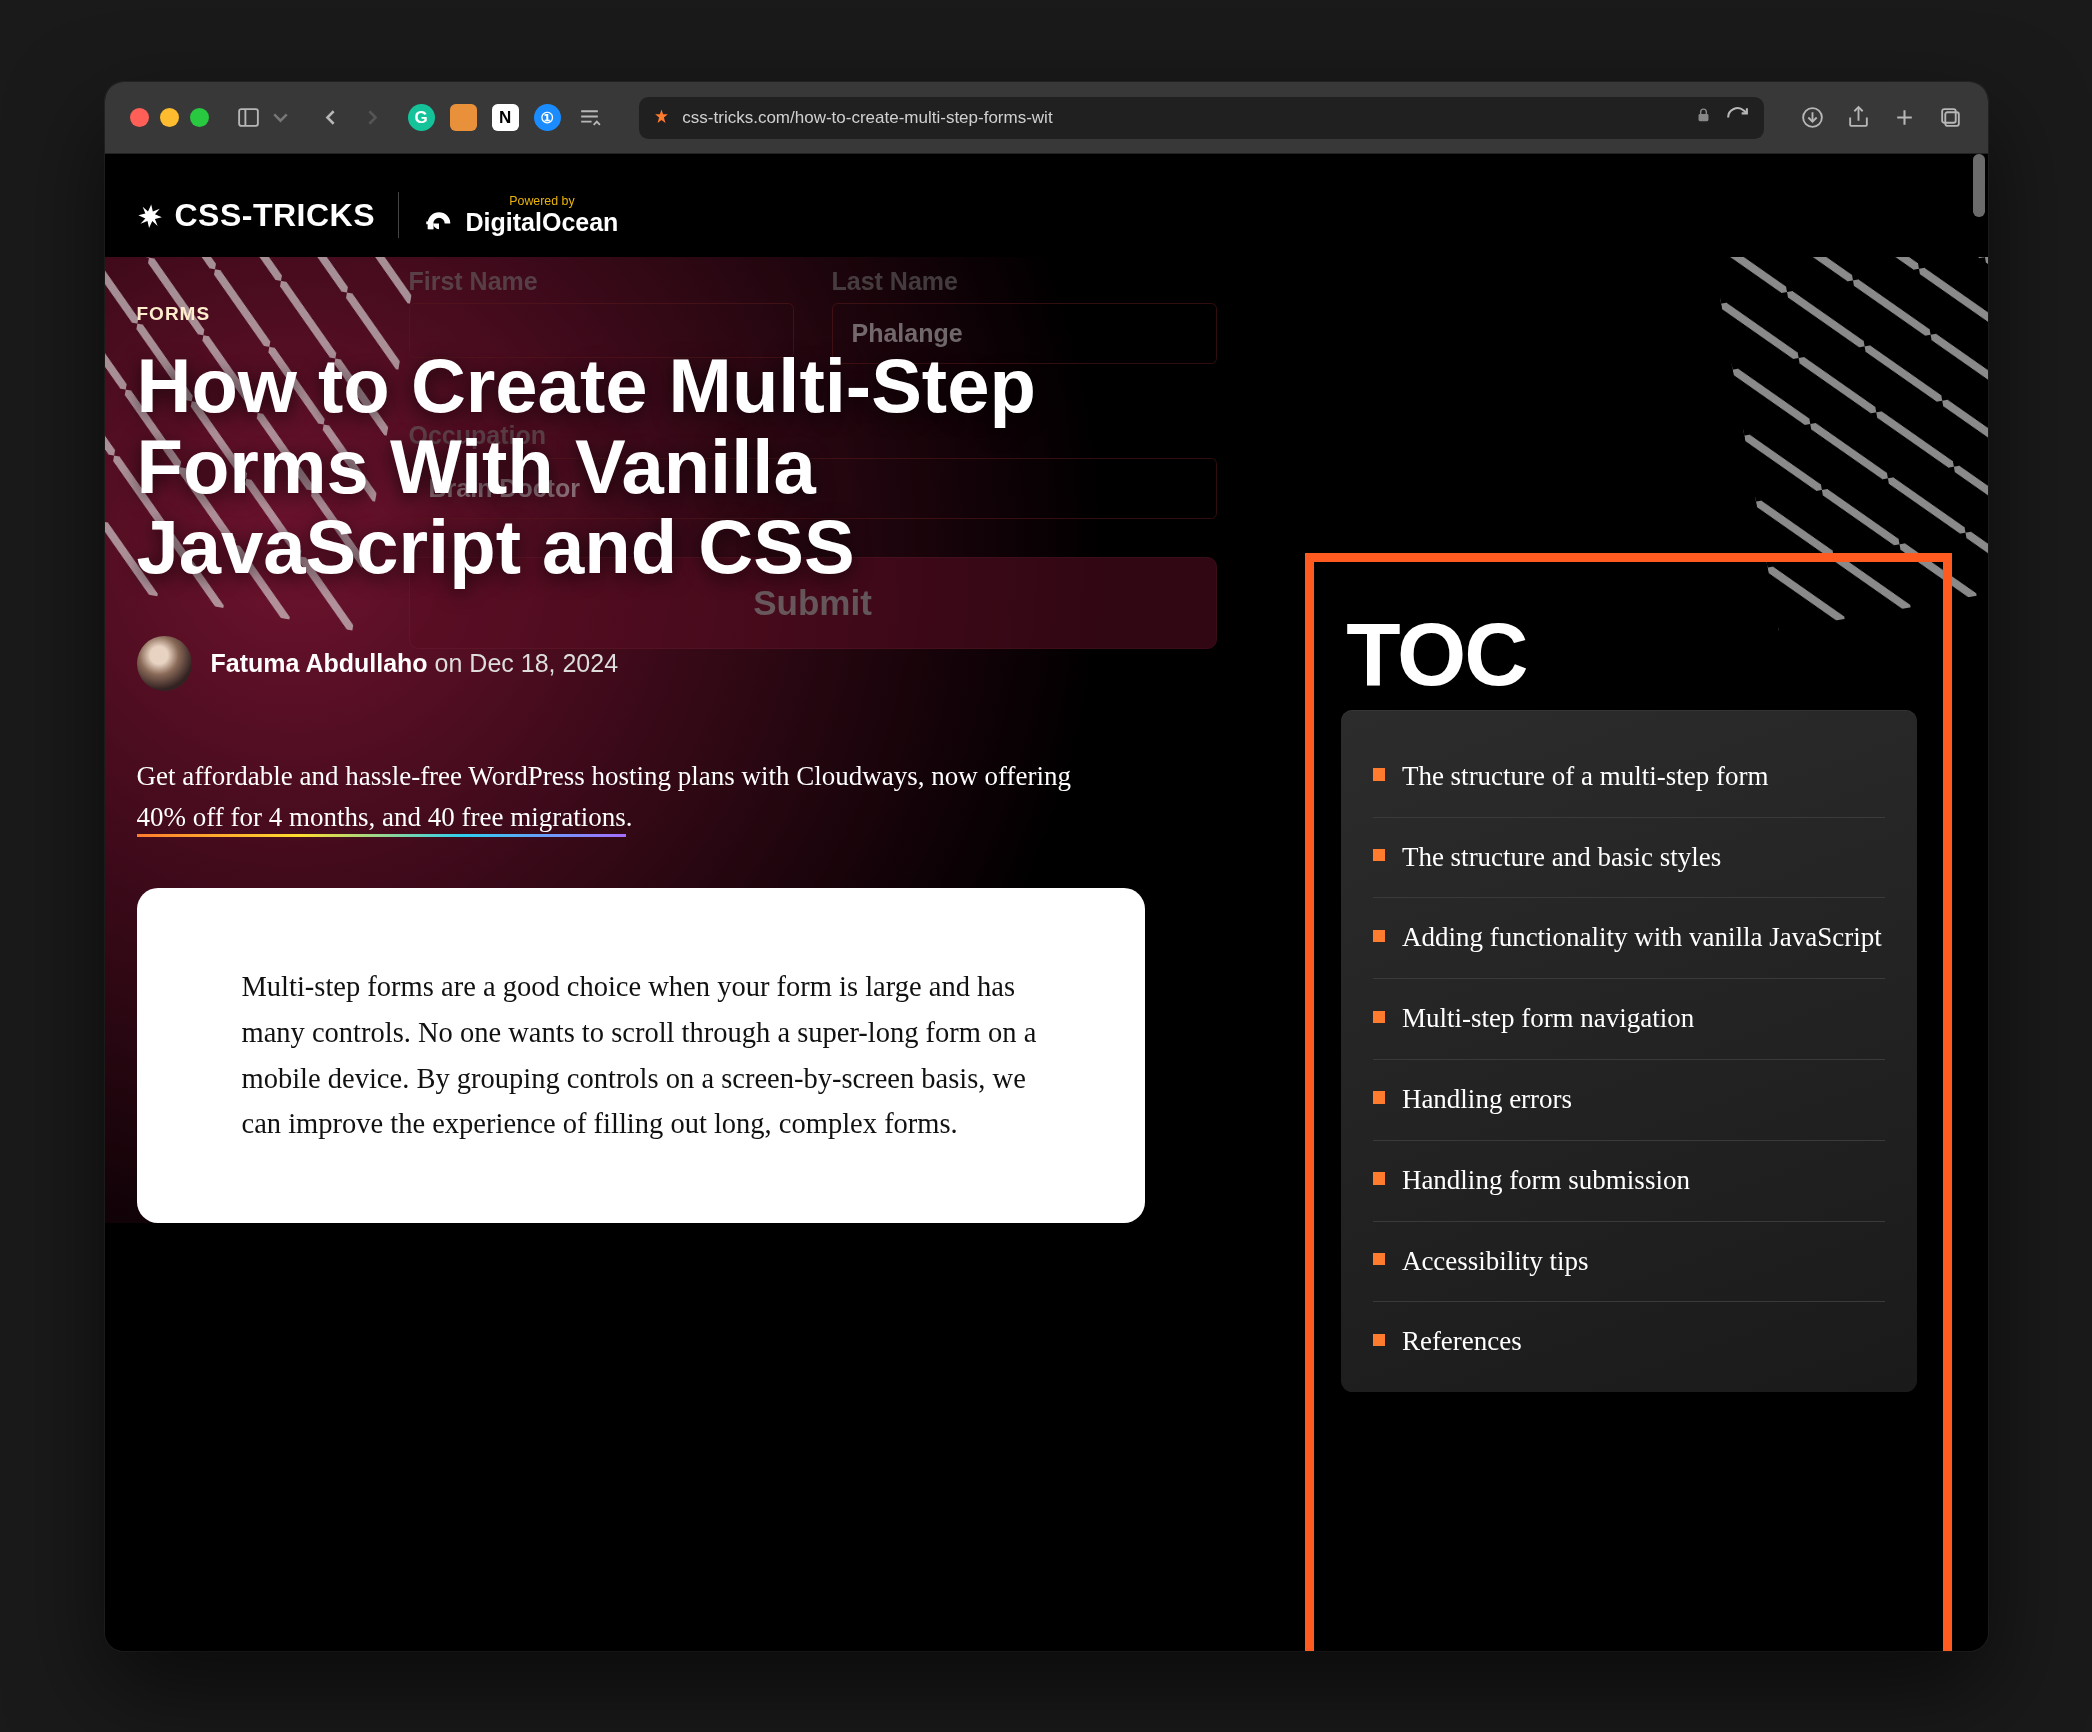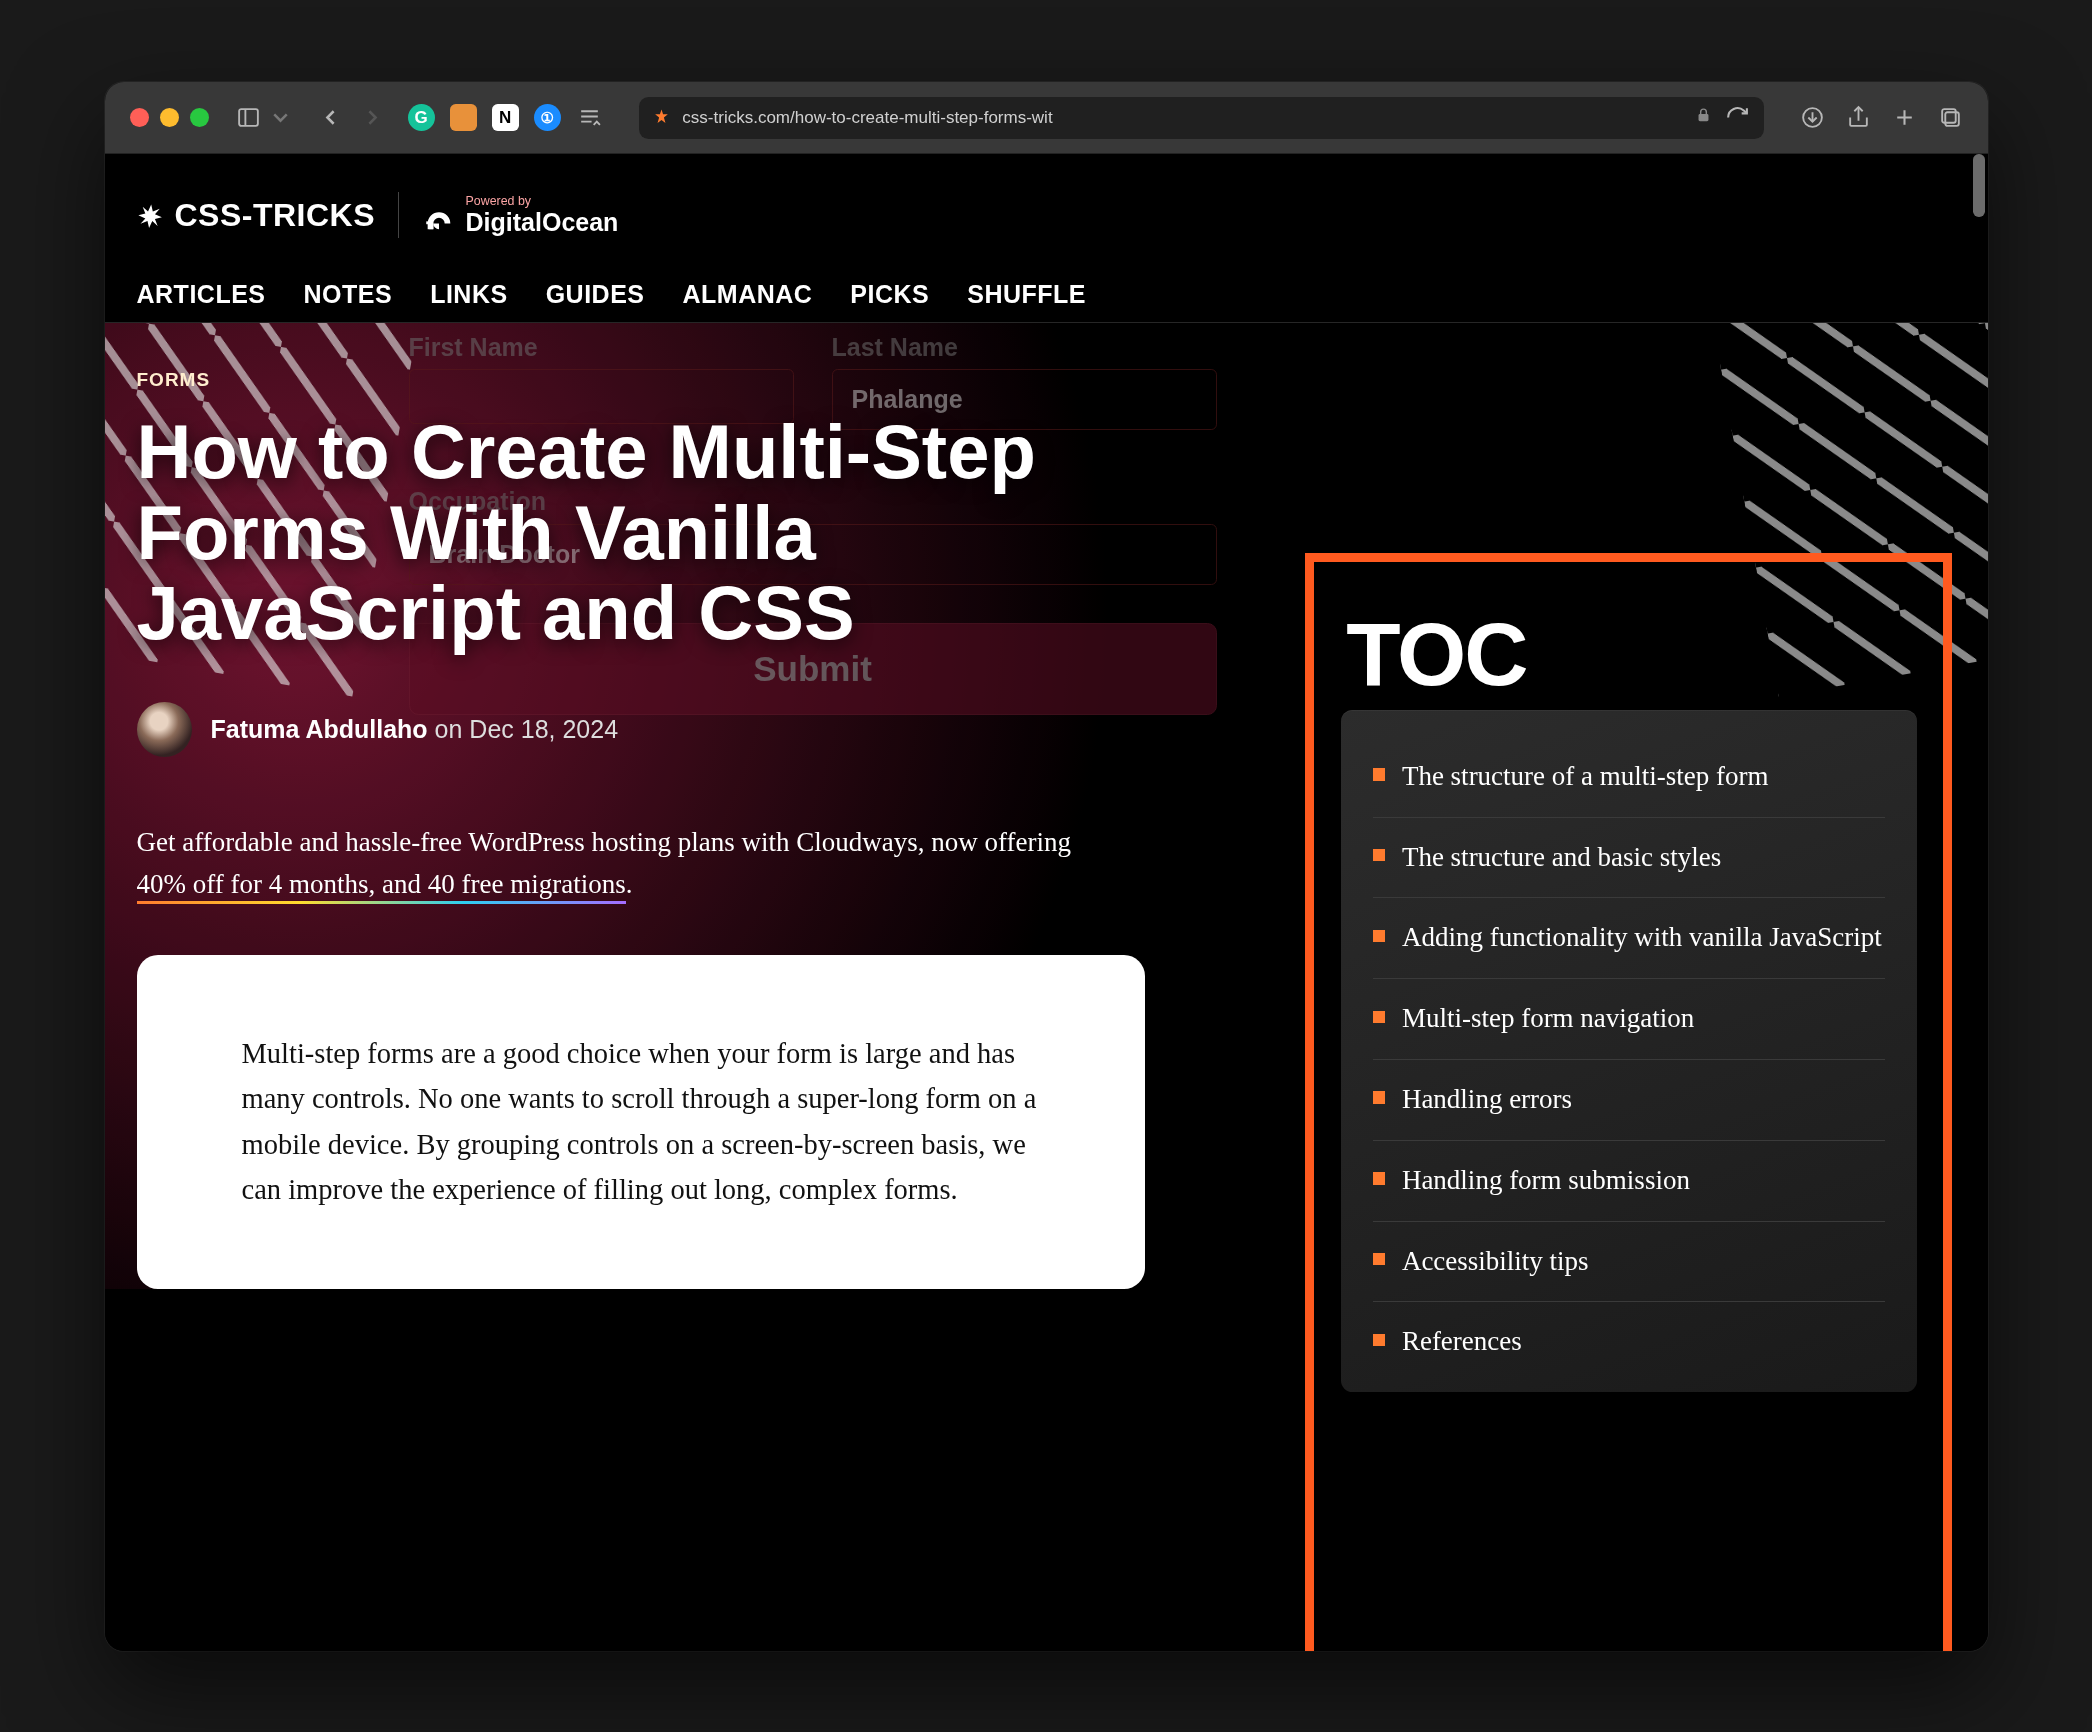--- a/index.html
+++ b/index.html
@@ -58,21 +58,21 @@
 
 .site-header {
   padding: 38px 32px 19px;
 }
 .logo-row { display:flex; align-items:center; gap:23px;}
 .logo-ct { display:flex; align-items:center; gap:9.5px; color:#fff;}
 .logo-ct svg { width:28.5px; height:28.5px;}
 .site-name { font-size:32px; font-weight:900; letter-spacing:0.5px; color:#fff;}
 .divider-v { width:1px; height:46px; background:#444;}
 .do-logo { display:flex; align-items:center; gap:9.5px; color:#fff; font-size:25px; font-weight:700;}
-.do-logo .pb { font-size:12.4px; color:#fca5a5; font-weight:400;}
+.do-logo .pb { font-size:12.4px; color:#eab308; font-weight:400;text-align:center;}
 .do-mark { width:34px; height:34px;}
 .nav {
   display:flex; gap:38px; padding:23px 32px 13.3px;
   border-bottom: 1px solid #262626;
 }
 .nav a { color:#fff; font-weight:900; font-size:25px; letter-spacing:0.5px;}
 
 
 .hero {
   position:relative;
@@ -289,29 +289,20 @@
               <rect x="6" y="33" width="4" height="4" fill="#fff"></rect>
           </svg>
           <div>
             <div class="pb">Powered by</div>
             <div>DigitalOcean</div>
           </div>
         </div>
       </div>
     </div>
 
-    <div class="nav">
-      <a>ARTICLES</a>
-      <a>NOTES</a>
-      <a>LINKS</a>
-      <a>GUIDES</a>
-      <a>ALMANAC</a>
-      <a>PICKS</a>
-      <a>SHUFFLE</a>
-    </div>
 
     <div class="hero">
       <div class="hero-bg hero-dashes"></div>
 
       <div class="hero-form-bg">
         <div class="row">
           <div class="field">
             <div class="flab">First Name</div>
             <div class="fin" style="height:55px;"></div>
           </div>

